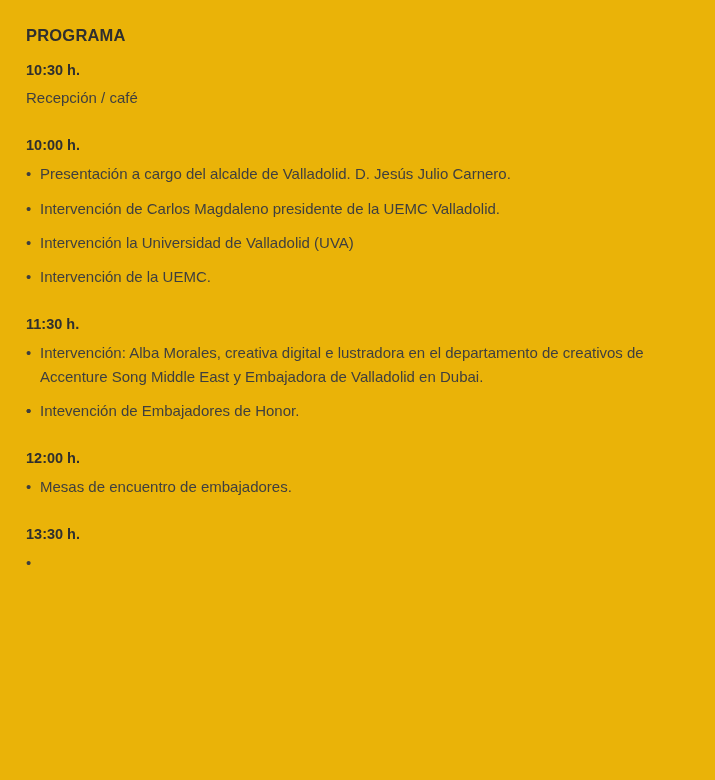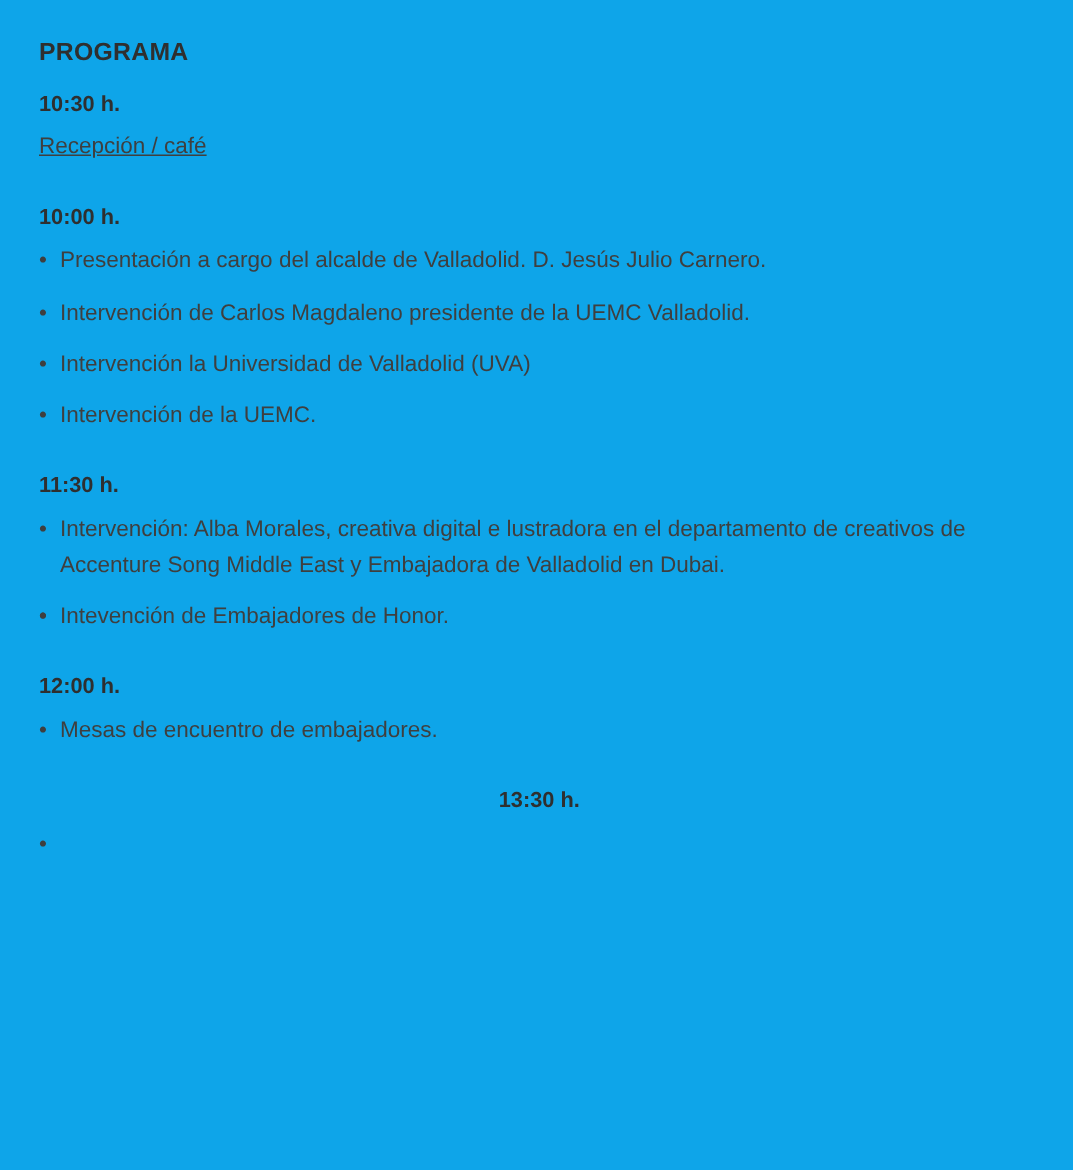--- a/index.html
+++ b/index.html
@@ -12,50 +12,48 @@
     background: #f4f4f4;
     font-family: "Liberation Sans", sans-serif;
     color: #3b3b3b;
     overflow: hidden;
   }
   .page {
     box-sizing: border-box;
     width: 715px;
     height: 780px;
     padding: 26px 22px 0 26px;
-    background: #0ea5e9;
+    background: #eab308;
   }
   .program-title {
     font-size: 16.5px;
     font-weight: bold;
     color: #2f2f2f;
     letter-spacing: 0.2px;
     margin: 0 0 14px 0;
     line-height: 1.2;
   }
   .block {
     margin: 0 0 26px 0;
   }
   .block:last-child {
     margin-bottom: 12px;
-    text-align: center;
   }
   .time {
     font-size: 14.5px;
     font-weight: bold;
     color: #2f2f2f;
     line-height: 1.45;
     margin: 0 0 6px 0;
   }
   .plain-line {
     font-size: 15px;
     color: #3f3f3f;
     line-height: 1.5;
     margin: 0;
-    text-decoration: underline;
   }
   .bullet-line {
     font-size: 15px;
     color: #3f3f3f;
     line-height: 1.55;
     margin: 0 0 11px 0;
     padding-left: 14px;
     position: relative;
     max-width: 672px;
   }

